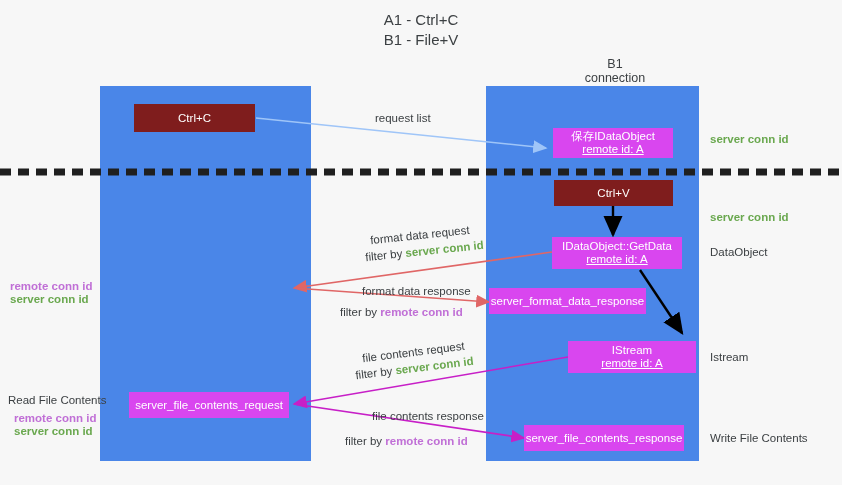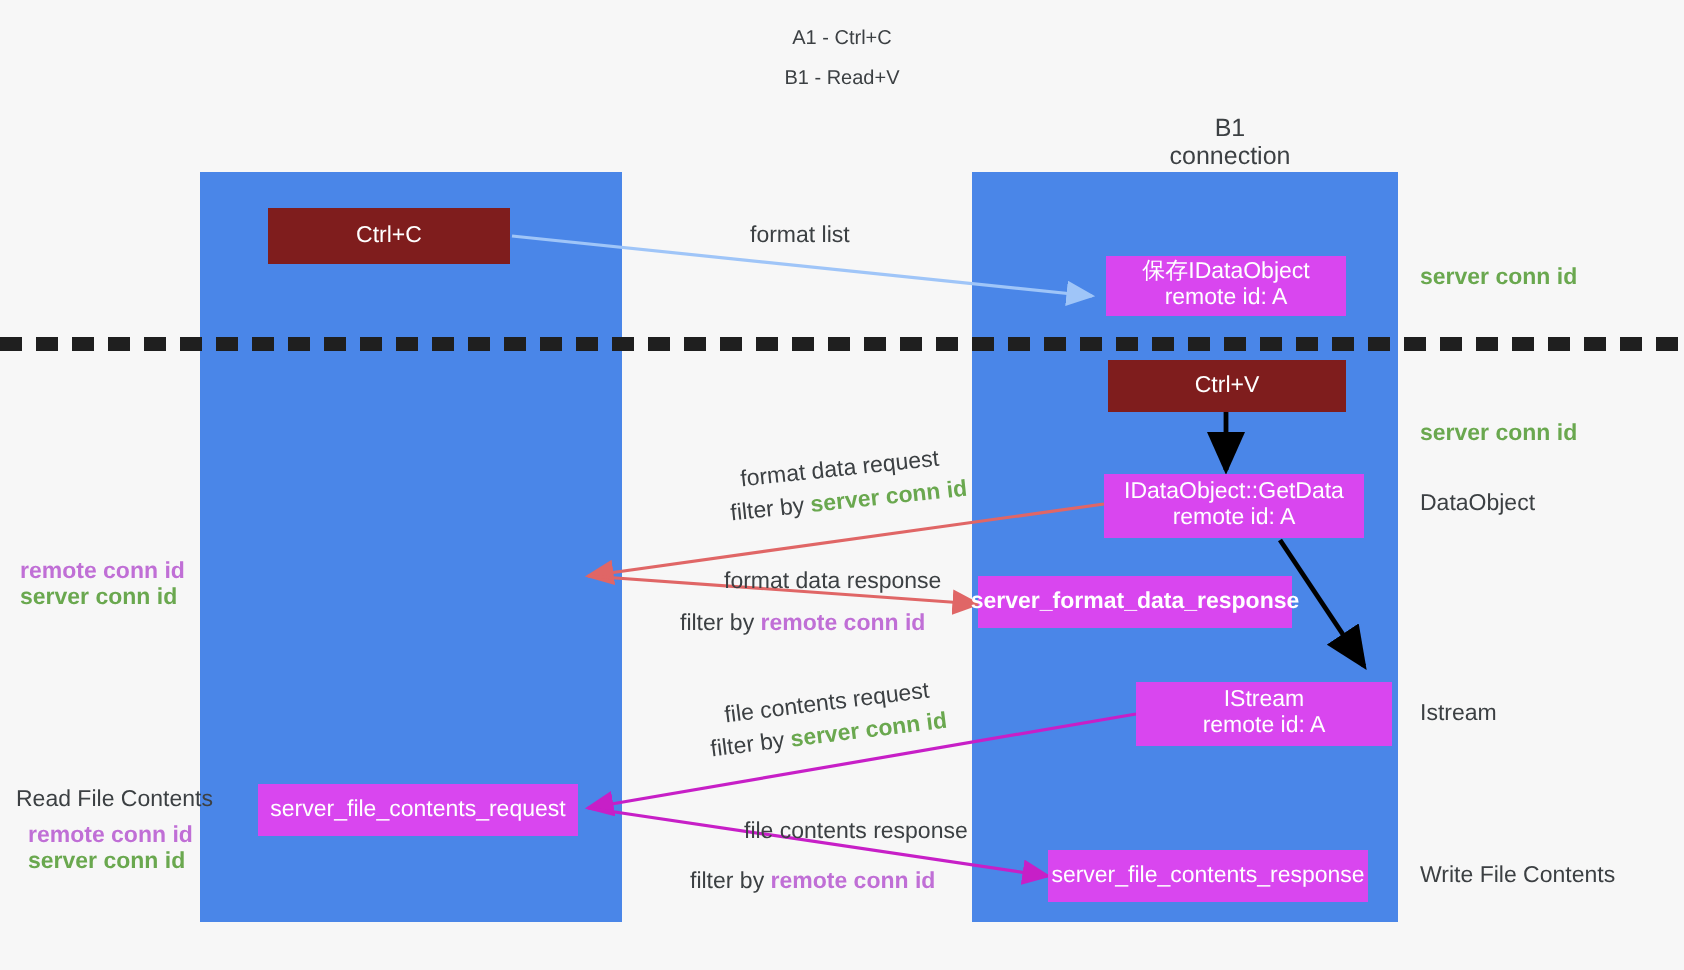--- a/index.html
+++ b/index.html
@@ -13,21 +13,21 @@
     font-family: "Liberation Sans", sans-serif;
     color: #3c4043;
   }
   #canvas { position: absolute; inset: 0; }
 
   .title-block {
     position: absolute;
     left: 0; top: 10px;
     width: 842px;
     text-align: center;
-    font-size: 10px;
+    font-size: 15px;
     line-height: 20px;
     color: #3c4043;
   }
 
   .lane {
     position: absolute;
     background: #4a86e8;
   }
   #lane-a1 { left: 100px; top: 86px; width: 211px; height: 375px; }
   #lane-b1 { left: 486px; top: 86px; width: 213px; height: 375px; }
@@ -50,21 +50,21 @@
     align-items: center;
     justify-content: center;
     color: #ffffff;
     font-size: 11.5px;
     line-height: 13px;
     text-align: center;
     padding: 2px 4px;
   }
   .node.orange { background: #d946ef; }
   .node.green  { background: #7f1d1d; }
-  .node .l2 { display: block; }
+  .node .l2 { display: block; text-decoration: underline; }
 
   .side-label {
     position: absolute;
     font-size: 11.5px;
     line-height: 14px;
     white-space: nowrap;
   }
   .clr-server { color: #6aa84f; font-weight: bold; }
   .clr-remote { color: #c06fd6; font-weight: bold; }
   .clr-plain  { color: #3c4043; }
@@ -85,21 +85,21 @@
     pointer-events: none;
   }
 </style>
 </head>
 <body>
 
 <div id="canvas">
 
   <div class="title-block">
     <div>A1 - Ctrl+C</div>
-    <div>B1 - Read+V</div>
+    <div>B1 - File+V</div>
   </div>
 
   <div class="lane-header" id="hdr-b1">
     <div>B1</div>
     <div>connection</div>
   </div>
 
   <div class="lane" id="lane-a1"></div>
   <div class="lane" id="lane-b1"></div>
 
@@ -152,34 +152,34 @@
 
   <div class="node green" style="left:554px; top:180px; width:119px; height:26px;">
     <span>Ctrl+V</span>
   </div>
 
   <div class="node orange" style="left:552px; top:237px; width:130px; height:32px;">
     <span class="l1">IDataObject::GetData</span>
     <span class="l2">remote id: A</span>
   </div>
 
-  <div class="node orange" style="left:489px; top:288px; width:157px; height:26px;font-weight:bold;">
+  <div class="node orange" style="left:489px; top:288px; width:157px; height:26px;">
     <span>server_format_data_response</span>
   </div>
 
   <div class="node orange" style="left:568px; top:341px; width:128px; height:32px;">
     <span class="l1">IStream</span>
     <span class="l2">remote id: A</span>
   </div>
 
   <div class="node orange" style="left:524px; top:425px; width:160px; height:26px;">
     <span>server_file_contents_response</span>
   </div>
 
-  <div class="edge-label" style="left:375px; top:111px;">format list</div>
+  <div class="edge-label" style="left:375px; top:111px;">request list</div>
 
   <div class="edge-label" style="left:370px; top:228px; transform: rotate(-6deg);">
     <span>format data request</span>
   </div>
   <div class="edge-label" style="left:365px; top:244px; transform: rotate(-6deg);">
     <span>filter by </span><b class="clr-server">server conn id</b>
   </div>
 
   <div class="edge-label" style="left:362px; top:284px;">format data response</div>
   <div class="edge-label" style="left:340px; top:305px;">

